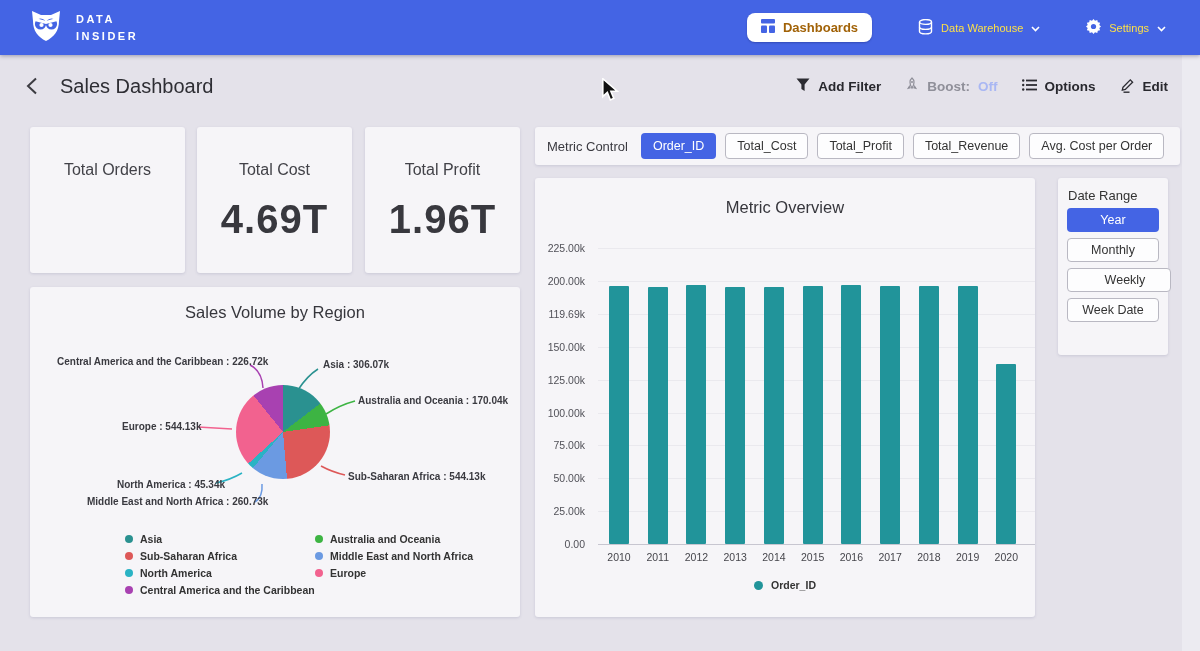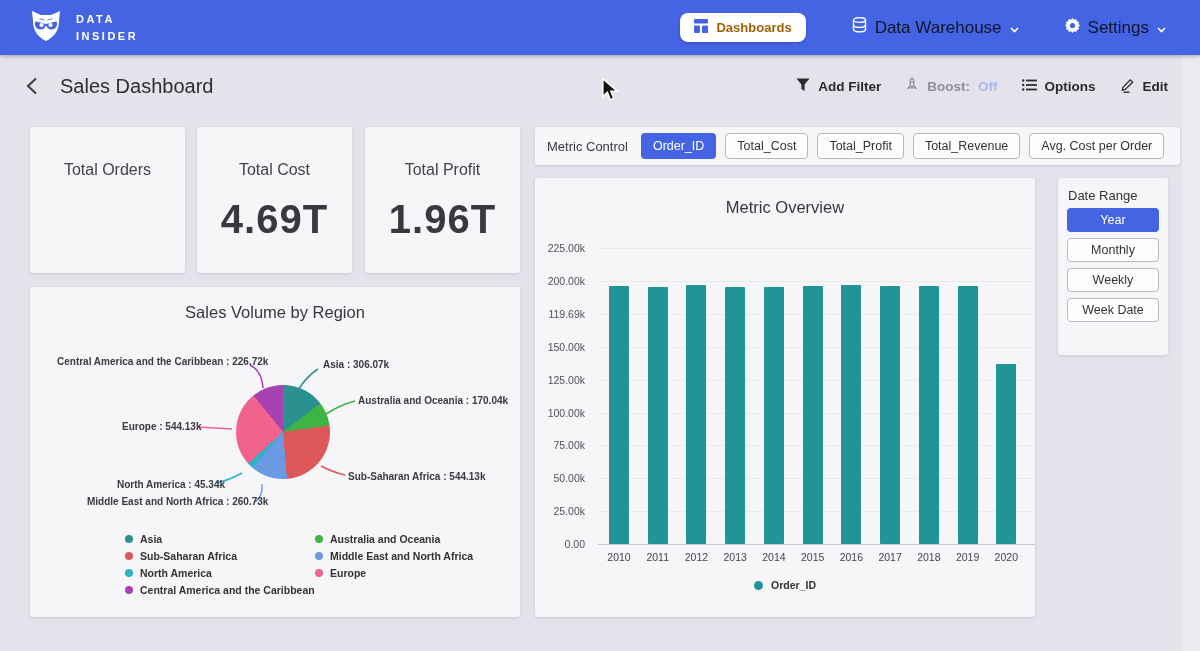--- a/index.html
+++ b/index.html
@@ -9,21 +9,21 @@
     -webkit-font-smoothing:antialiased;
   }
   
   .topnav{position:absolute;left:0;top:0;width:1200px;height:55px;background:#4464e4;
     display:flex;align-items:center;box-shadow:0 1px 4px rgba(20,20,60,.35);z-index:5;}
   .brand{display:flex;align-items:center;gap:12px;margin-left:28px;}
   .brand-text{color:#fff;font-size:11px;font-weight:700;letter-spacing:2.5px;line-height:1.5;}
   .nav-right{margin-left:auto;display:flex;align-items:center;gap:30px;padding-right:34px;}
   .nav-pill{background:#fff;border-radius:8px;padding:6px 14px;display:flex;align-items:center;gap:8px;
     color:#a16207;font-size:13px;font-weight:700;cursor:pointer;box-shadow:0 1px 2px rgba(0,0,50,.25);}
-  .nav-item{display:flex;align-items:center;gap:8px;color:#0f172a;font-size:17px;font-weight:500;cursor:pointer;padding-left:16px;}
+  .nav-item{display:flex;align-items:center;gap:8px;color:#fde047;font-size:11px;font-weight:500;cursor:pointer;padding-left:16px;}
   
   .page-header{position:absolute;left:0;top:55px;width:1200px;height:62px;display:flex;align-items:center;}
   .back-btn{margin-left:26px;display:flex;align-items:center;cursor:pointer;}
   .page-title{margin-left:22px;font-size:20px;color:#2e2e34;font-weight:500;}
   .header-actions{margin-left:auto;display:flex;align-items:center;gap:24px;padding-right:32px;font-size:13.5px;color:#28282e;font-weight:600;}
   .h-act{display:flex;align-items:center;gap:8px;cursor:pointer;}
   .boost-label{color:#8f8f99;font-weight:600;}
   .boost-off{color:#a9b7f3;font-weight:600;}
   
   .card{position:absolute;background:#f6f5f8;border-radius:3px;box-shadow:0 1px 3px rgba(70,70,110,.16);}
@@ -249,21 +249,21 @@
     <span class="dot" id="bar-legend-dot" style="background: rgb(33, 148, 154);"></span>
     <span class="txt">Order_ID</span>
   </div>
 </div>
 
 <div class="card" style="left:1058px;top:178px;width:110px;height:177px;">
   <div class="dr-label">Date Range</div>
   <div id="date-buttons">
       <div class="dbtn sel" style="background: rgb(68, 100, 228); top: 30px;">Year</div>
       <div class="dbtn" style="top: 60px;">Monthly</div>
-      <div class="dbtn" style="top: 90px;">Weekly</div>
+      <div class="dbtn" style="top: 90px; padding-left: 12px;">Weekly</div>
       <div class="dbtn" style="top: 120px;">Week Date</div>
     </div>
 </div>
 
 <div class="card" style="left:30px;top:287px;width:490px;height:330px;">
   <div class="chart-title" style="top:16px;">Sales Volume by Region</div>
 
   <svg class="leaders" width="490" height="330">
     <path d="M288 82 Q277 89 268 103" fill="none" stroke-width="1.5" stroke="#2a9190"></path>
     <path d="M325 114 Q310 118 296 127" fill="none" stroke-width="1.5" stroke="#3db443"></path>

